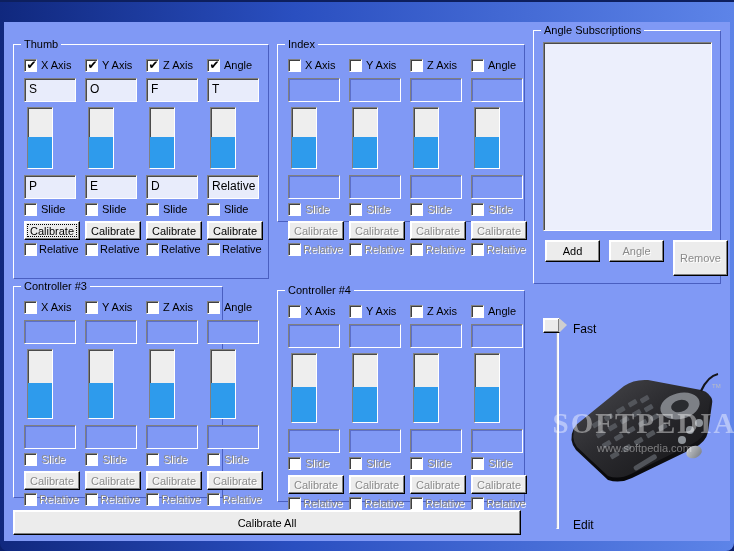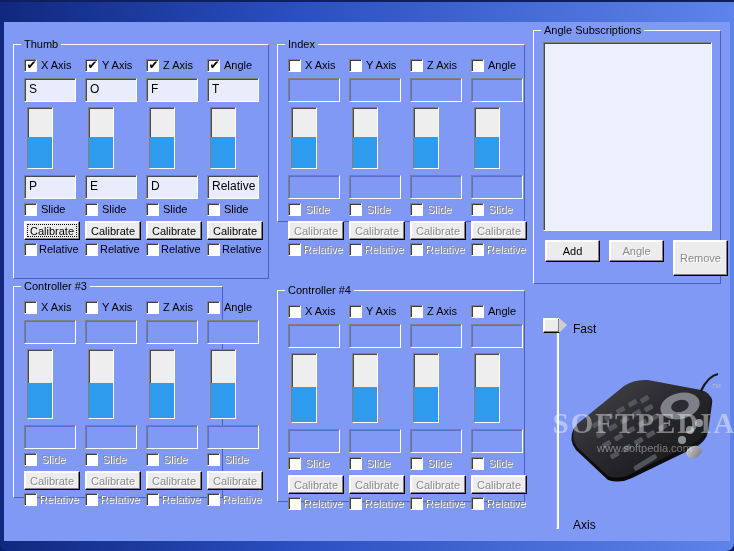--- a/index.html
+++ b/index.html
@@ -355,20 +355,23 @@
           <div class="cb off" style="left: 193px; top: 166px;"></div>
           <div class="cblabel dis" style="left: 210px; top: 166px;">Slide</div>
           <div class="btn dis" style="left: 193px; top: 184px; width: 56px; height: 19px;">
             <span>Calibrate</span>
           </div>
           <div class="cb off" style="left: 193px; top: 206px;"></div>
           <div class="cblabel dis" style="left: 208px; top: 206px;">Relative</div>
         </div>
       </div>
 
+    <div class="btn" style="left:9px;top:488px;width:508px;height:25px;">
+      <span>Calibrate All</span>
+    </div>
 
     <div class="group" style="left:529px;top:8px;width:188px;height:254px;">
       <div class="gtitle">Angle Subscriptions</div>
       <div class="listbox" style="left:9px;top:11px;width:169px;height:189px;"></div>
       <div class="btn" style="left:11px;top:209px;width:55px;height:22px;">
         <span>Add</span>
       </div>
       <div class="btn dis" style="left:75px;top:209px;width:55px;height:22px;">
         <span>Angle</span>
       </div>
@@ -377,21 +380,21 @@
       </div>
     </div>
 
 
     <div class="track-line" style="left:552px;top:304px;height:203px;"></div>
     <div class="thumb" style="left:539px;top:296px;">
       <div class="body"></div>
       <div class="point"></div>
     </div>
     <div class="lbl" style="left:569px;top:300px;">Fast</div>
-    <div class="lbl" style="left:569px;top:496px;">Axis</div>
+    <div class="lbl" style="left:569px;top:496px;">Edit</div>
 
     <div class="kbwrap" style="left:558px;top:348px;width:165px;height:120px;">
       <svg width="165" height="120" viewBox="0 0 165 120">
         <defs>
           <linearGradient id="kbTop" x1="0" y1="0" x2="1" y2="1">
             <stop offset="0%" stop-color="#4a4a4e"></stop>
             <stop offset="45%" stop-color="#2b2b2f"></stop>
             <stop offset="100%" stop-color="#121214"></stop>
           </linearGradient>
           <linearGradient id="kbSide" x1="0" y1="0" x2="0" y2="1">

